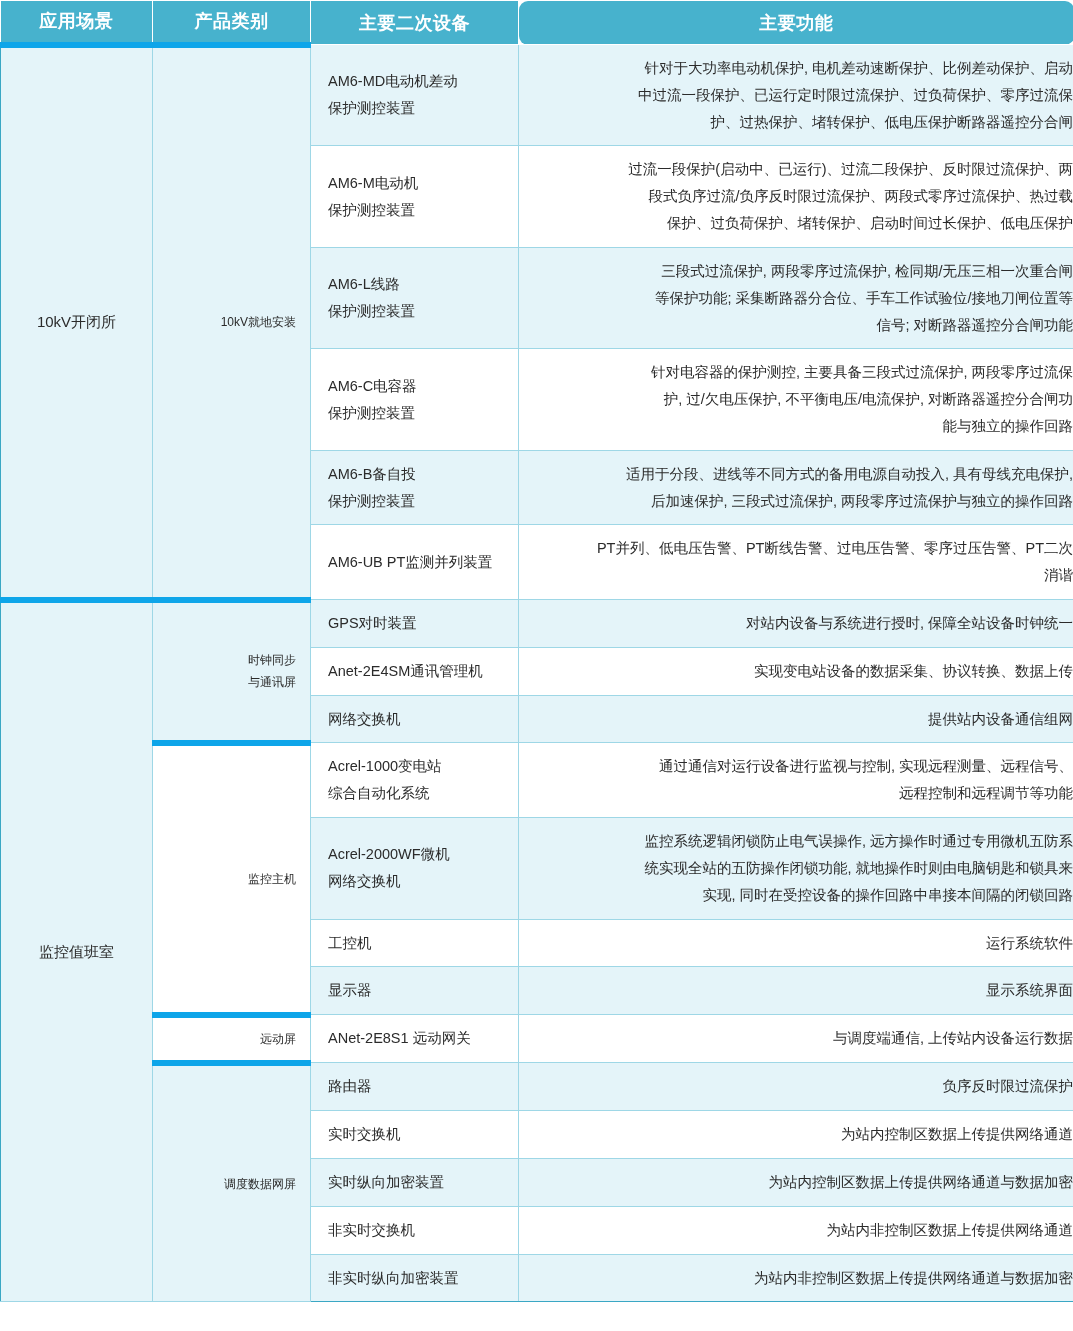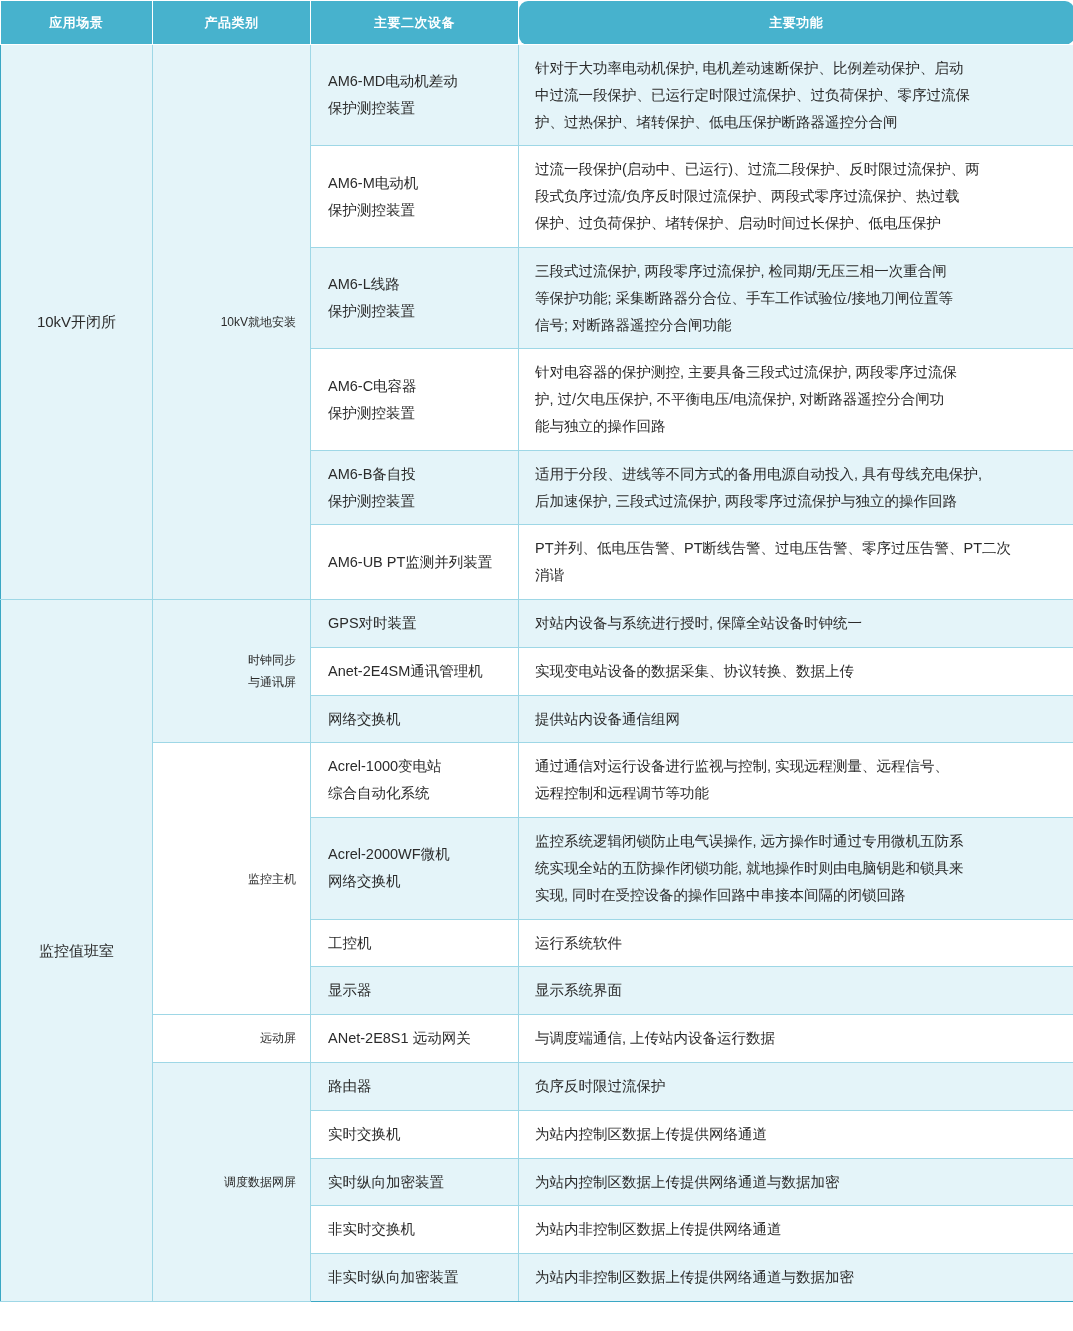--- a/index.html
+++ b/index.html
@@ -20,21 +20,21 @@
     table-layout: fixed;
   }
   table.spec col.c1 { width: 152px; }
   table.spec col.c2 { width: 158px; }
   table.spec col.c3 { width: 208px; }
   table.spec col.c4 { width: 555px; }
 
   thead th {
     background: #47b2cd;
     color: #ffffff;
-    font-size: 13px;
+    font-size: 18px;
     font-weight: bold;
     height: 44px;
     text-align: center;
     vertical-align: middle;
     border: 1px solid #ffffff;
     letter-spacing: 0.5px;
   }
   thead th:first-child { border-left: none; }
   thead th:last-child { border-right: none; border-radius: 9px; }
 
@@ -54,33 +54,34 @@
   tbody td.cat {
     text-align: right;
     font-size: 12px;
   }
   tbody td.dev {
     padding-left: 17px;
   }
   tbody td.func {
     padding-left: 16px;
     padding-right: 0;
+    text-align: right;
   }
   tbody tr.shade td { background: #e4f4f9; }
   tbody tr.plain td { background: #ffffff; }
   tbody td.scene, tbody td.cat {
     background: #ffffff;
   }
   tbody tr td:last-child { border-right: 1px solid #3aa7c4; }
 
   .cellline { display: block; white-space: nowrap; }
   .wrapline { display: block; }
 
   
-  tbody td.groupsep-top { border-top: 1px solid #0ea5e9; }
+  tbody td.groupsep-top { border-top: 6px solid #0ea5e9; }
   tbody tr.lastrow td { border-bottom: 1px solid #3aa7c4; }
 </style>
 </head>
 <body>
 
 <div class="page">
   <table class="spec">
     <colgroup>
       <col class="c1">
         <col class="c2">

